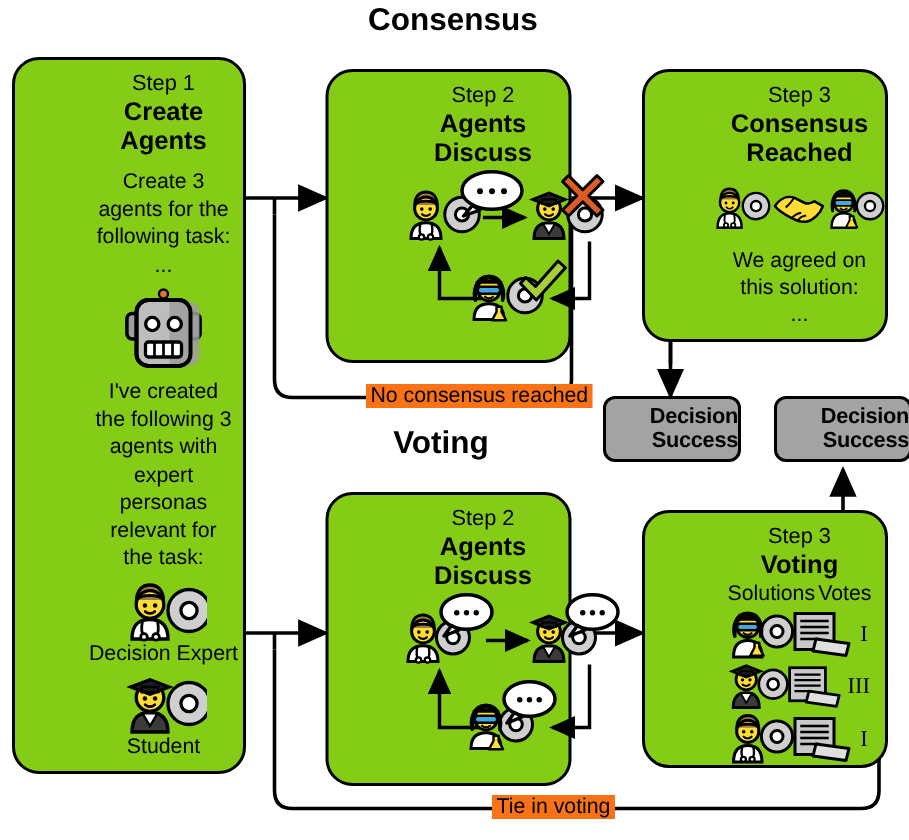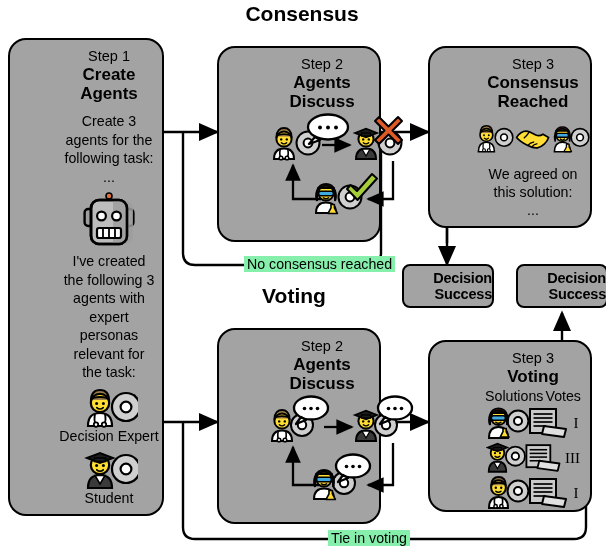--- a/index.html
+++ b/index.html
@@ -1,35 +1,35 @@
 <!DOCTYPE html>
 <html><head>
 <meta charset="utf-8">
 <style>
   html,body{margin:0;padding:0;background:#ffffff;}
   body{width:606px;height:560px;position:relative;overflow:hidden;
        font-family:"Liberation Sans", sans-serif;color:#000;}
   .stage{position:absolute;left:0;top:0;width:606px;height:448px;}
 
   
-  .box{position:absolute;border:2.5px solid #000;border-radius:18px;background:#a3a3a3;
+  .box{position:absolute;border:2.5px solid #000;border-radius:18px;background:#84cc16;
        box-sizing:border-box;z-index:3;padding-left:46px;}
   .dbox{position:absolute;border:2.5px solid #000;border-radius:8px;background:#a3a3a3;
         box-sizing:border-box;z-index:6;display:flex;flex-direction:column;
         align-items:flex-end;justify-content:center;}
   .dbox span{font-weight:bold;font-size:14.5px;line-height:16.5px;letter-spacing:-.2px;}
 
   
   .sect-title{position:absolute;text-align:center;font-weight:bold;font-size:21px;z-index:7;}
   .steplbl{text-align:center;font-size:14.5px;line-height:17px;margin-top:8px;}
   .stephead{text-align:center;font-weight:bold;font-size:17px;line-height:19px;}
   .ital{font-size:14.2px;line-height:18.5px;text-align:center;}
   .plain{font-size:14.2px;line-height:18px;text-align:center;}
   .agentname{font-size:14.2px;text-align:center;line-height:17px;}
-  .edgelbl{position:absolute;background:#86efac;font-size:14.2px;white-space:nowrap;
+  .edgelbl{position:absolute;background:#f97316;font-size:14.2px;white-space:nowrap;
            padding:0 3px;z-index:5;text-align:left;}
   .votes-hdr{font-size:14.2px;}
   .vnum{font-family:"Liberation Serif", serif;font-size:15px;}
 
   svg.lines{position:absolute;left:0;top:0;width:606px;height:560px;z-index:2;
             pointer-events:none;}
   .ic{display:block;}
 </style>
 </head>
 <body>

